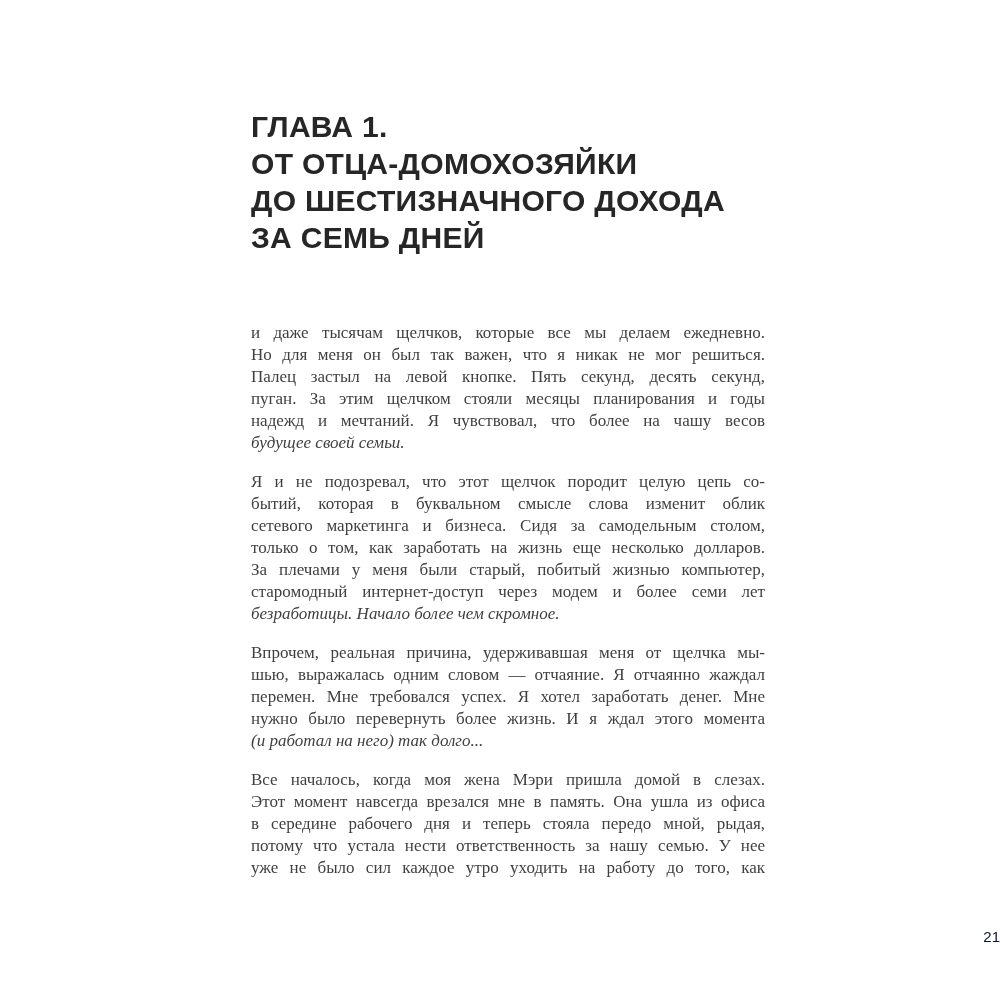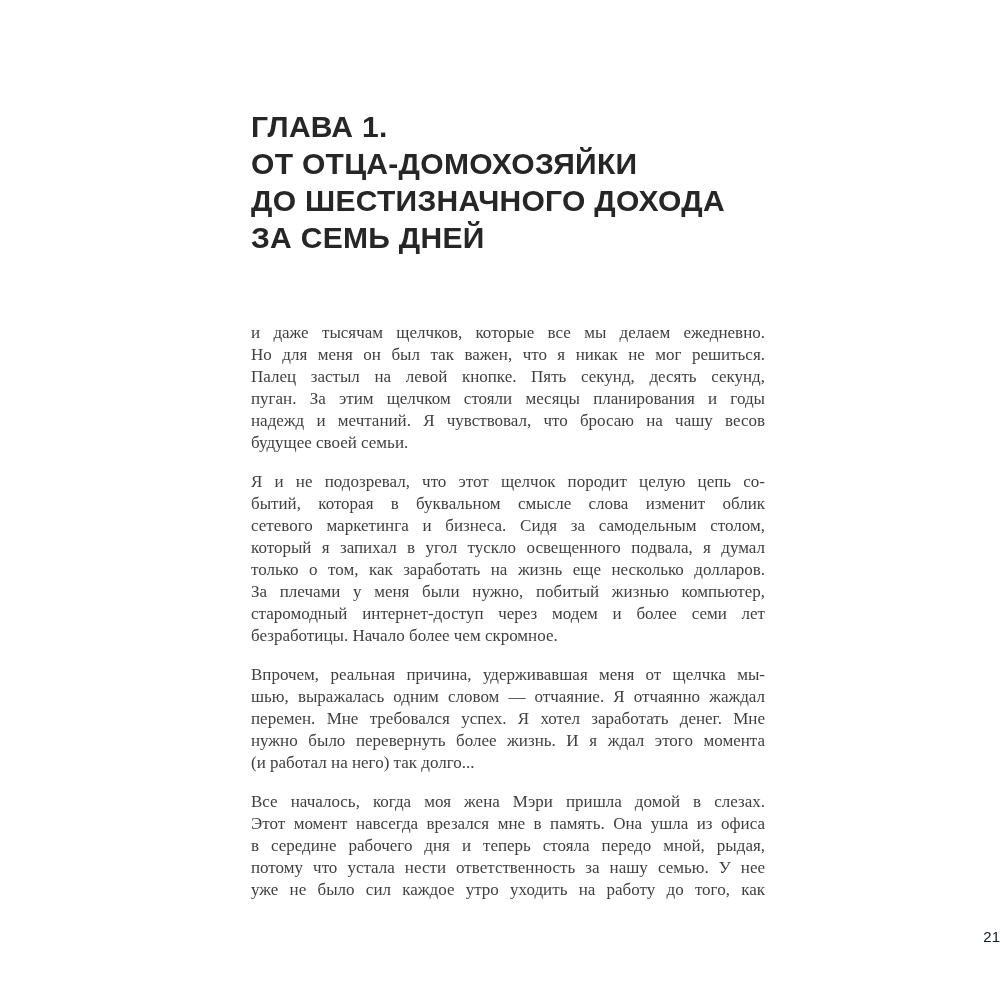--- a/index.html
+++ b/index.html
@@ -39,20 +39,21 @@
     margin: 0 0 12px 0;
   }
   .para:last-child { margin-bottom: 0; }
   .pline {
     text-align: justify;
     text-align-last: justify;
   }
   .pline-last {
     text-align: left;
     text-align-last: left;
+    font-style: italic;
   }
   .page-number {
     position: absolute;
     left: 0;
     top: 928px;
     width: 1000px;
     text-align: right;
     font-family: "Liberation Sans", "DejaVu Sans", sans-serif;
     font-size: 15px;
     color: #0f172a;
@@ -72,32 +73,31 @@
     </h1>
 
     <div class="body-text">
 
       <p class="para">
         </p>
         <div class="pline">и даже тысячам щелчков, которые все мы делаем ежедневно.</div>
         <div class="pline">Но для меня он был так важен, что я никак не мог решиться.</div>
         <div class="pline">Палец застыл на левой кнопке. Пять секунд, десять секунд,</div>
         <div class="pline">пуган. За этим щелчком стояли месяцы планирования и годы</div>
-        <div class="pline">надежд и мечтаний. Я чувствовал, что бросаю на чашу весов</div>
+        <div class="pline">надежд и мечтаний. Я чувствовал, что более на чашу весов</div>
         <div class="pline pline-last">будущее своей семьи.</div>
       <p></p>
 
       <p class="para">
         </p>
         <div class="pline">Я и не подозревал, что этот щелчок породит целую цепь со-</div>
         <div class="pline">бытий, которая в буквальном смысле слова изменит облик</div>
         <div class="pline">сетевого маркетинга и бизнеса. Сидя за самодельным столом,</div>
-        <div class="pline">который я запихал в угол тускло освещенного подвала, я думал</div>
         <div class="pline">только о том, как заработать на жизнь еще несколько долларов.</div>
-        <div class="pline">За плечами у меня были нужно, побитый жизнью компьютер,</div>
+        <div class="pline">За плечами у меня были старый, побитый жизнью компьютер,</div>
         <div class="pline">старомодный интернет-доступ через модем и более семи лет</div>
         <div class="pline pline-last">безработицы. Начало более чем скромное.</div>
       <p></p>
 
       <p class="para">
         </p>
         <div class="pline">Впрочем, реальная причина, удерживавшая меня от щелчка мы-</div>
         <div class="pline">шью, выражалась одним словом — отчаяние. Я отчаянно жаждал</div>
         <div class="pline">перемен. Мне требовался успех. Я хотел заработать денег. Мне</div>
         <div class="pline">нужно было перевернуть более жизнь. И я ждал этого момента</div>

